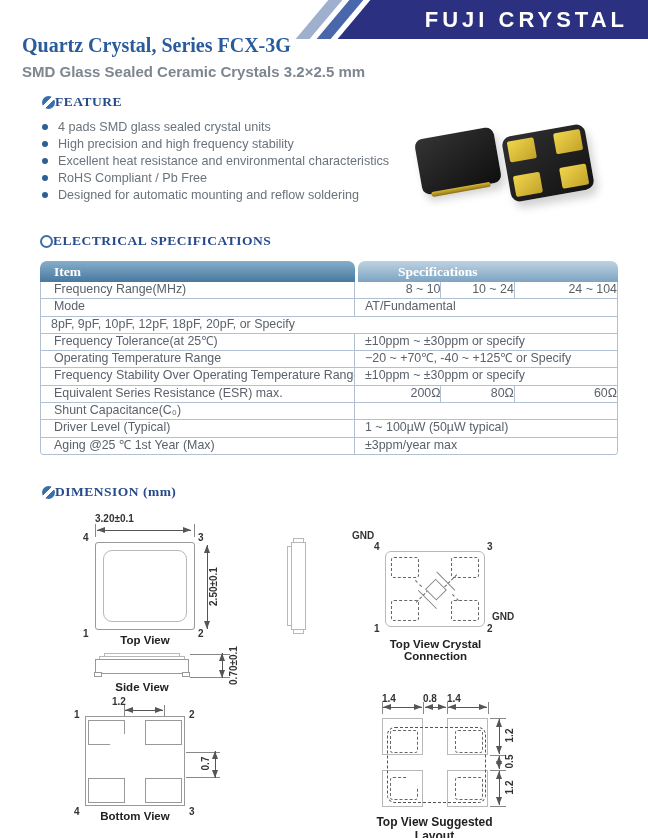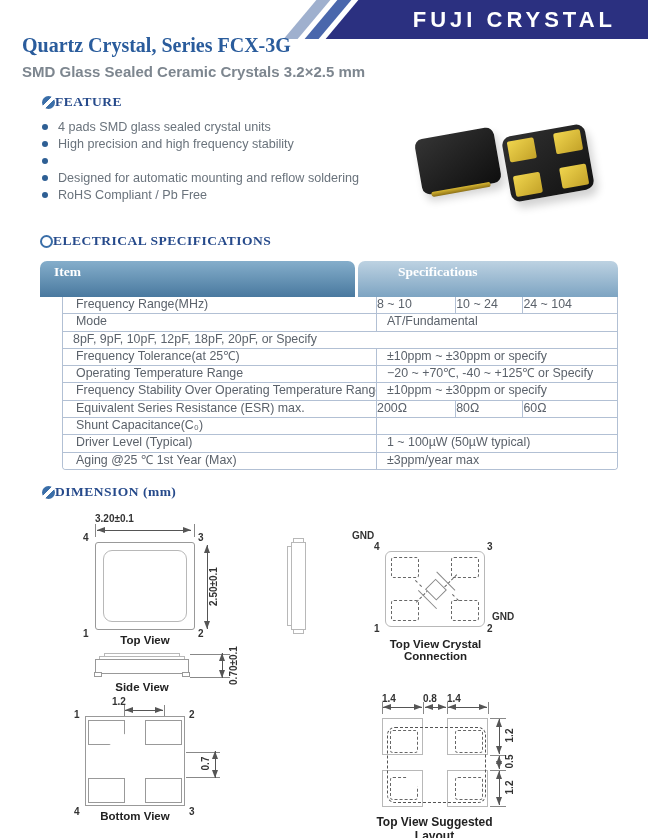--- a/index.html
+++ b/index.html
@@ -1,20 +1,20 @@
 <!DOCTYPE html>
 <html><head>
 <meta charset="utf-8">
 <style>
   html,body{margin:0;padding:0;background:#fff;}
   .page{position:relative;width:648px;height:838px;background:#ffffff;overflow:hidden;
         font-family:"Liberation Sans",sans-serif;}
 
   
-  .banner{position:absolute;top:0;right:16px;width:360px;height:39px;}
+  .banner{position:absolute;top:0;right:4px;width:360px;height:39px;}
   .bp{position:absolute;top:0;height:39px;transform:skewX(-40deg);}
   .bp.s1{left:28px;width:14px;background:#9fb0ce;}
   .bp.s2{left:49px;width:14px;background:#4a67ac;}
   .bp.main{left:70px;width:330px;background:#2b3080;}
   .logo-text{position:absolute;top:7px;right:16px;color:#fff;font-size:22px;
              letter-spacing:4px;font-weight:bold;white-space:nowrap;}
 
   
   .page-title{position:absolute;left:22px;top:34px;font-family:"Liberation Serif",serif;
               font-weight:bold;font-size:20px;color:#2a5c9c;}
@@ -42,36 +42,36 @@
   .chip2{position:absolute;left:506px;top:130px;width:84px;height:66px;
          background:linear-gradient(150deg,#303030,#121212);border-radius:9px;
          transform:rotate(-10deg);box-shadow:3px 7px 9px rgba(0,0,0,.18);}
   .chip2 .pad{position:absolute;width:27px;height:21px;border-radius:2px;
          background:linear-gradient(145deg,#f0d54e,#c3a228);}
   .chip2 .tl{left:5px;top:5px;} .chip2 .tr{right:5px;top:5px;}
   .chip2 .bl{left:5px;bottom:5px;} .chip2 .br{right:5px;bottom:5px;}
 
   
   .spec-table{position:absolute;left:40px;top:261px;width:578px;font-size:12.4px;color:#5b626b;}
-  .thead{display:flex;height:36px;}
+  .thead{display:flex;height:21px;}
   .th-item{width:315px;background:linear-gradient(#85aecb,#49799f);border-radius:7px 7px 0 0;
            color:#fff;font-family:"Liberation Serif",serif;font-weight:bold;font-size:13.5px;
            line-height:21px;padding-left:14px;box-sizing:border-box;}
   .th-gap{width:3px;background:#fff;}
   .th-spec{flex:1;background:linear-gradient(#bdd2e2,#7da4c2);border-radius:7px 7px 0 0;
            color:#fff;font-family:"Liberation Serif",serif;font-weight:bold;font-size:13.5px;
            line-height:21px;padding-left:40px;box-sizing:border-box;}
-  .tbody{border:1px solid #b2c0d4;border-top:none;border-radius:0 0 4px 4px;overflow:hidden;margin-left:22px;}
+  .tbody{border:1px solid #b2c0d4;border-top:none;border-radius:0 0 4px 4px;overflow:hidden;}
   .trow{display:flex;height:16.3px;border-top:1px solid #b2c0d4;line-height:15.5px;background:#fff;}
   .trow:first-child{border-top:none;}
   .td-item{width:314px;border-right:1px solid #b2c0d4;padding-left:13px;box-sizing:border-box;
            white-space:nowrap;overflow:hidden;}
   .td-spec{flex:1;display:flex;}
   .td-val{padding-left:10px;white-space:nowrap;}
-  .td-col{text-align:left;box-sizing:border-box;border-right:1px solid #b2c0d4;}
+  .td-col{text-align:right;box-sizing:border-box;border-right:1px solid #b2c0d4;}
   .td-col:nth-child(1){width:33%;} .td-col:nth-child(2){width:28%;} .td-col:nth-child(3){width:39%;border-right:none;}
 
   
   .lbl{position:absolute;font-weight:bold;font-size:10px;color:#333;text-align:left;}
   .cap{position:absolute;font-weight:bold;font-size:11.5px;color:#222;text-align:center;}
   .part{position:absolute;border:1px solid #999;background:#fff;box-sizing:border-box;}
   .soft{border-color:#b8b8b8;}
   .dimh{position:absolute;border-top:1px solid #555;}
   .dimh:before,.dimh:after{content:"";position:absolute;top:-4px;width:0;height:0;
         border-top:3.5px solid transparent;border-bottom:3.5px solid transparent;}
@@ -117,28 +117,29 @@
       <li>
         <span class="dot"></span>
         <span>4 pads SMD glass sealed crystal units</span>
       </li>
       <li>
         <span class="dot"></span>
         <span>High precision and high frequency stability</span>
       </li>
       <li>
         <span class="dot"></span>
+        <span>Excellent heat resistance and environmental characteristics</span>
+      </li>
+      <li>
+        <span class="dot"></span>
+        <span>RoHS Compliant / Pb Free</span>
       </li>
       <li>
         <span class="dot"></span>
         <span>Designed for automatic mounting and reflow soldering</span>
-      </li>
-      <li>
-        <span class="dot"></span>
-        <span>RoHS Compliant / Pb Free</span>
       </li>
     </ul>
 
   <div class="chip1">
     <div class="gold-edge"></div>
   </div>
   <div class="chip2">
     <div class="pad tl"></div>
     <div class="pad tr"></div>
     <div class="pad bl"></div>

